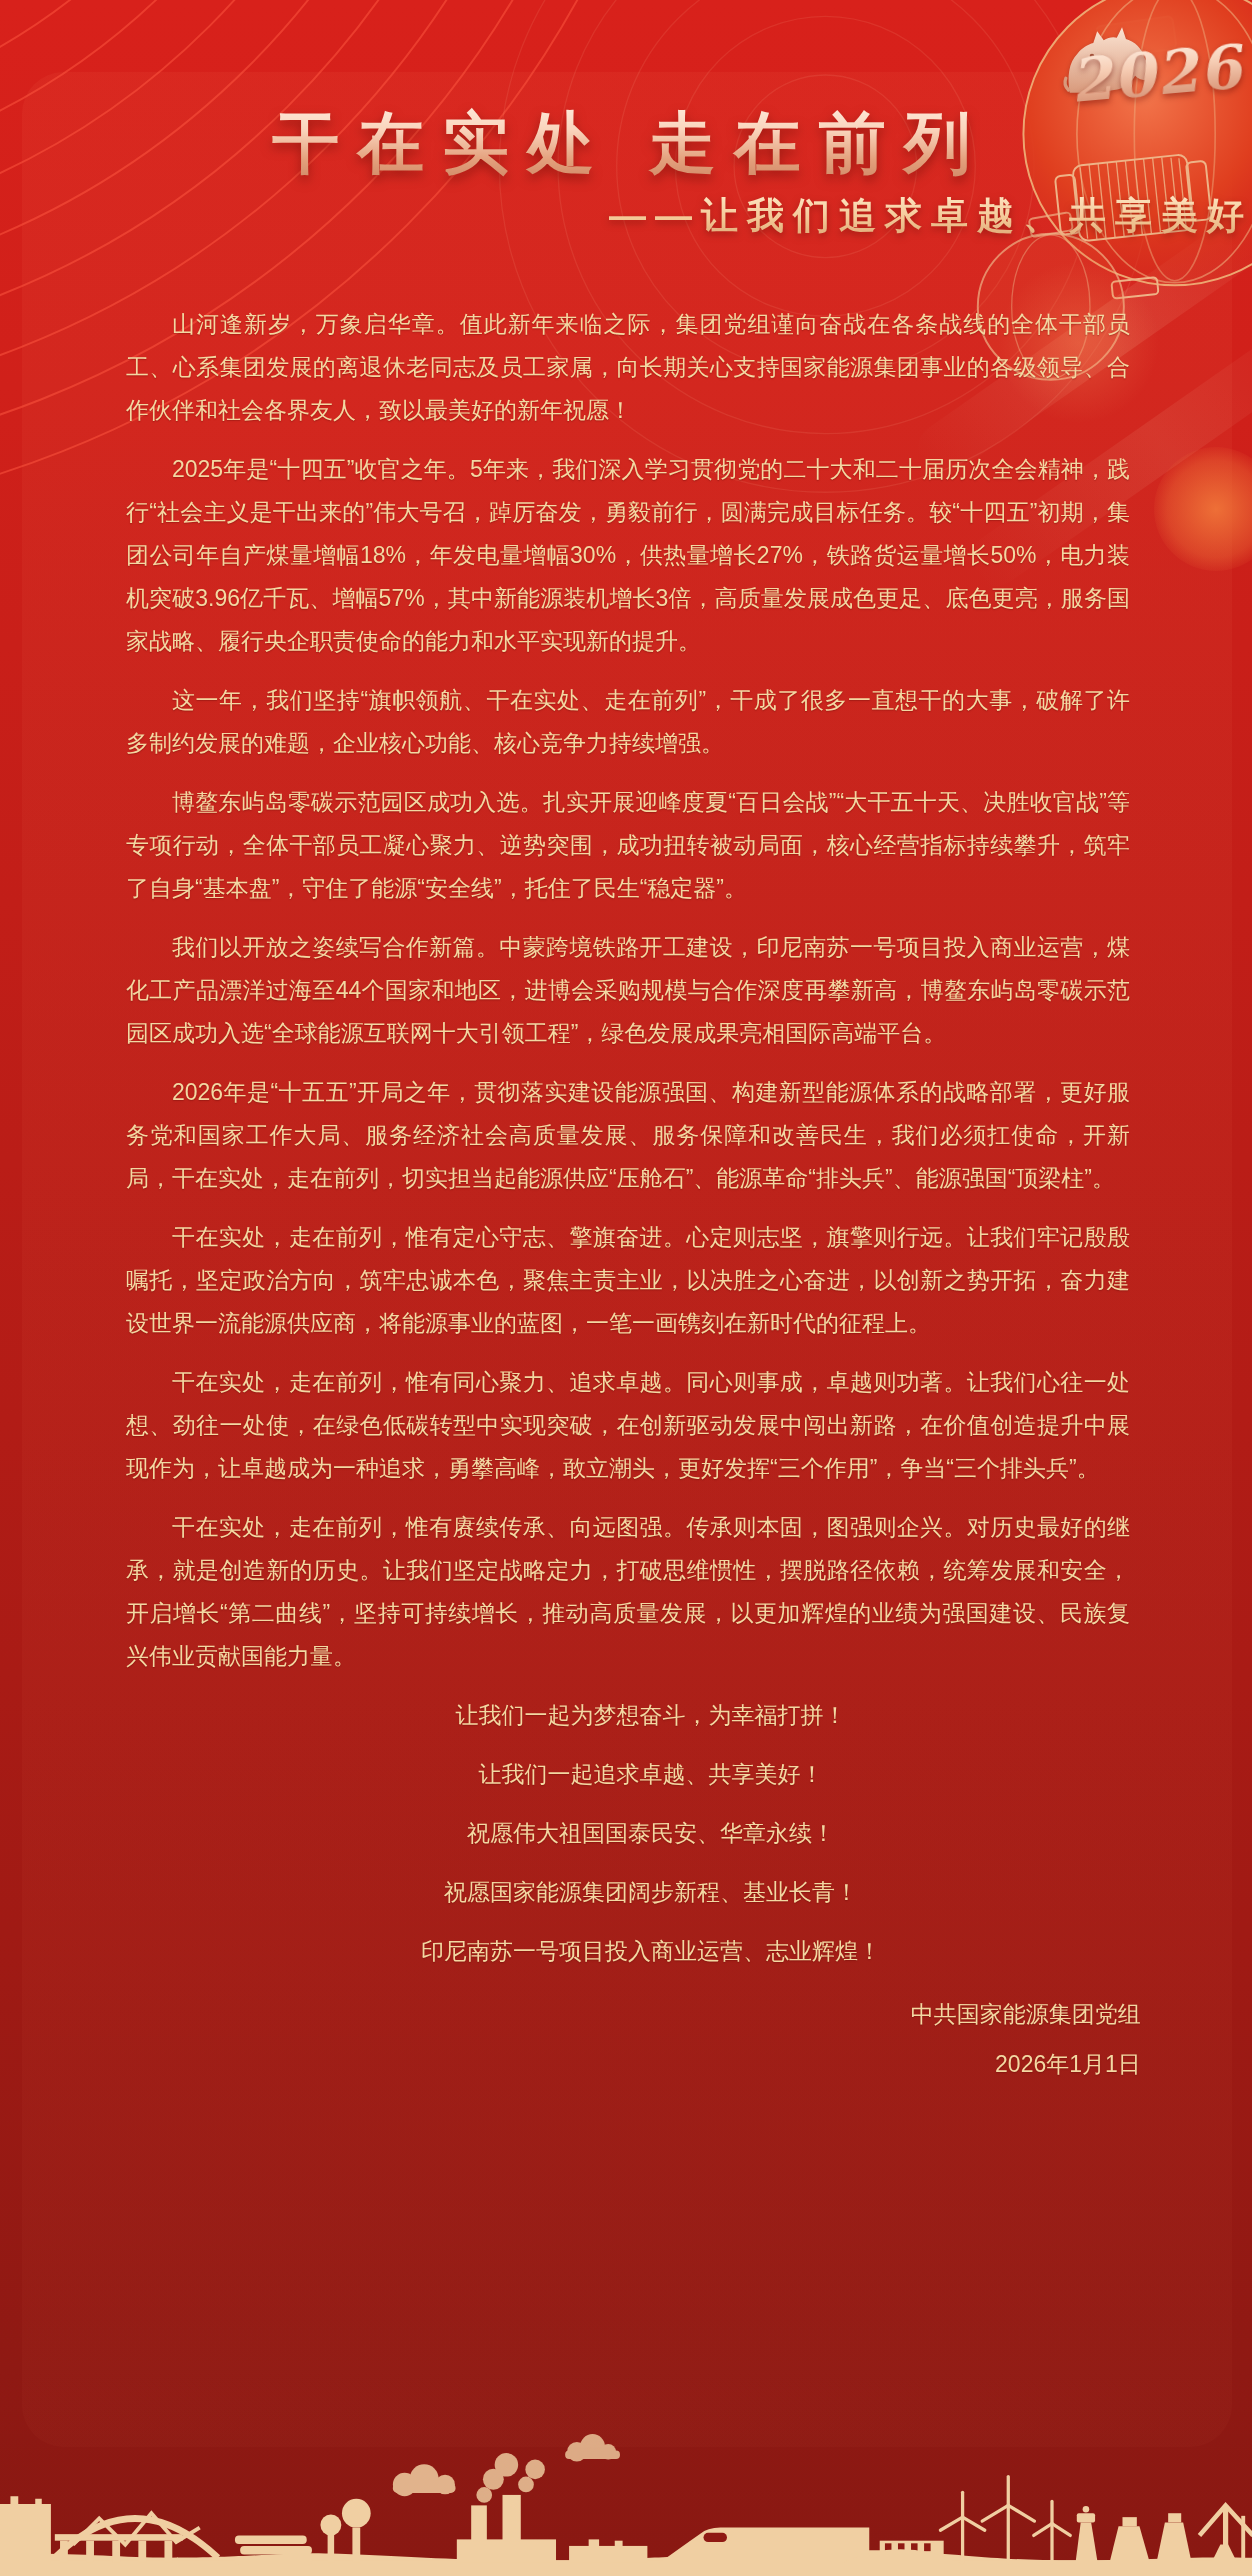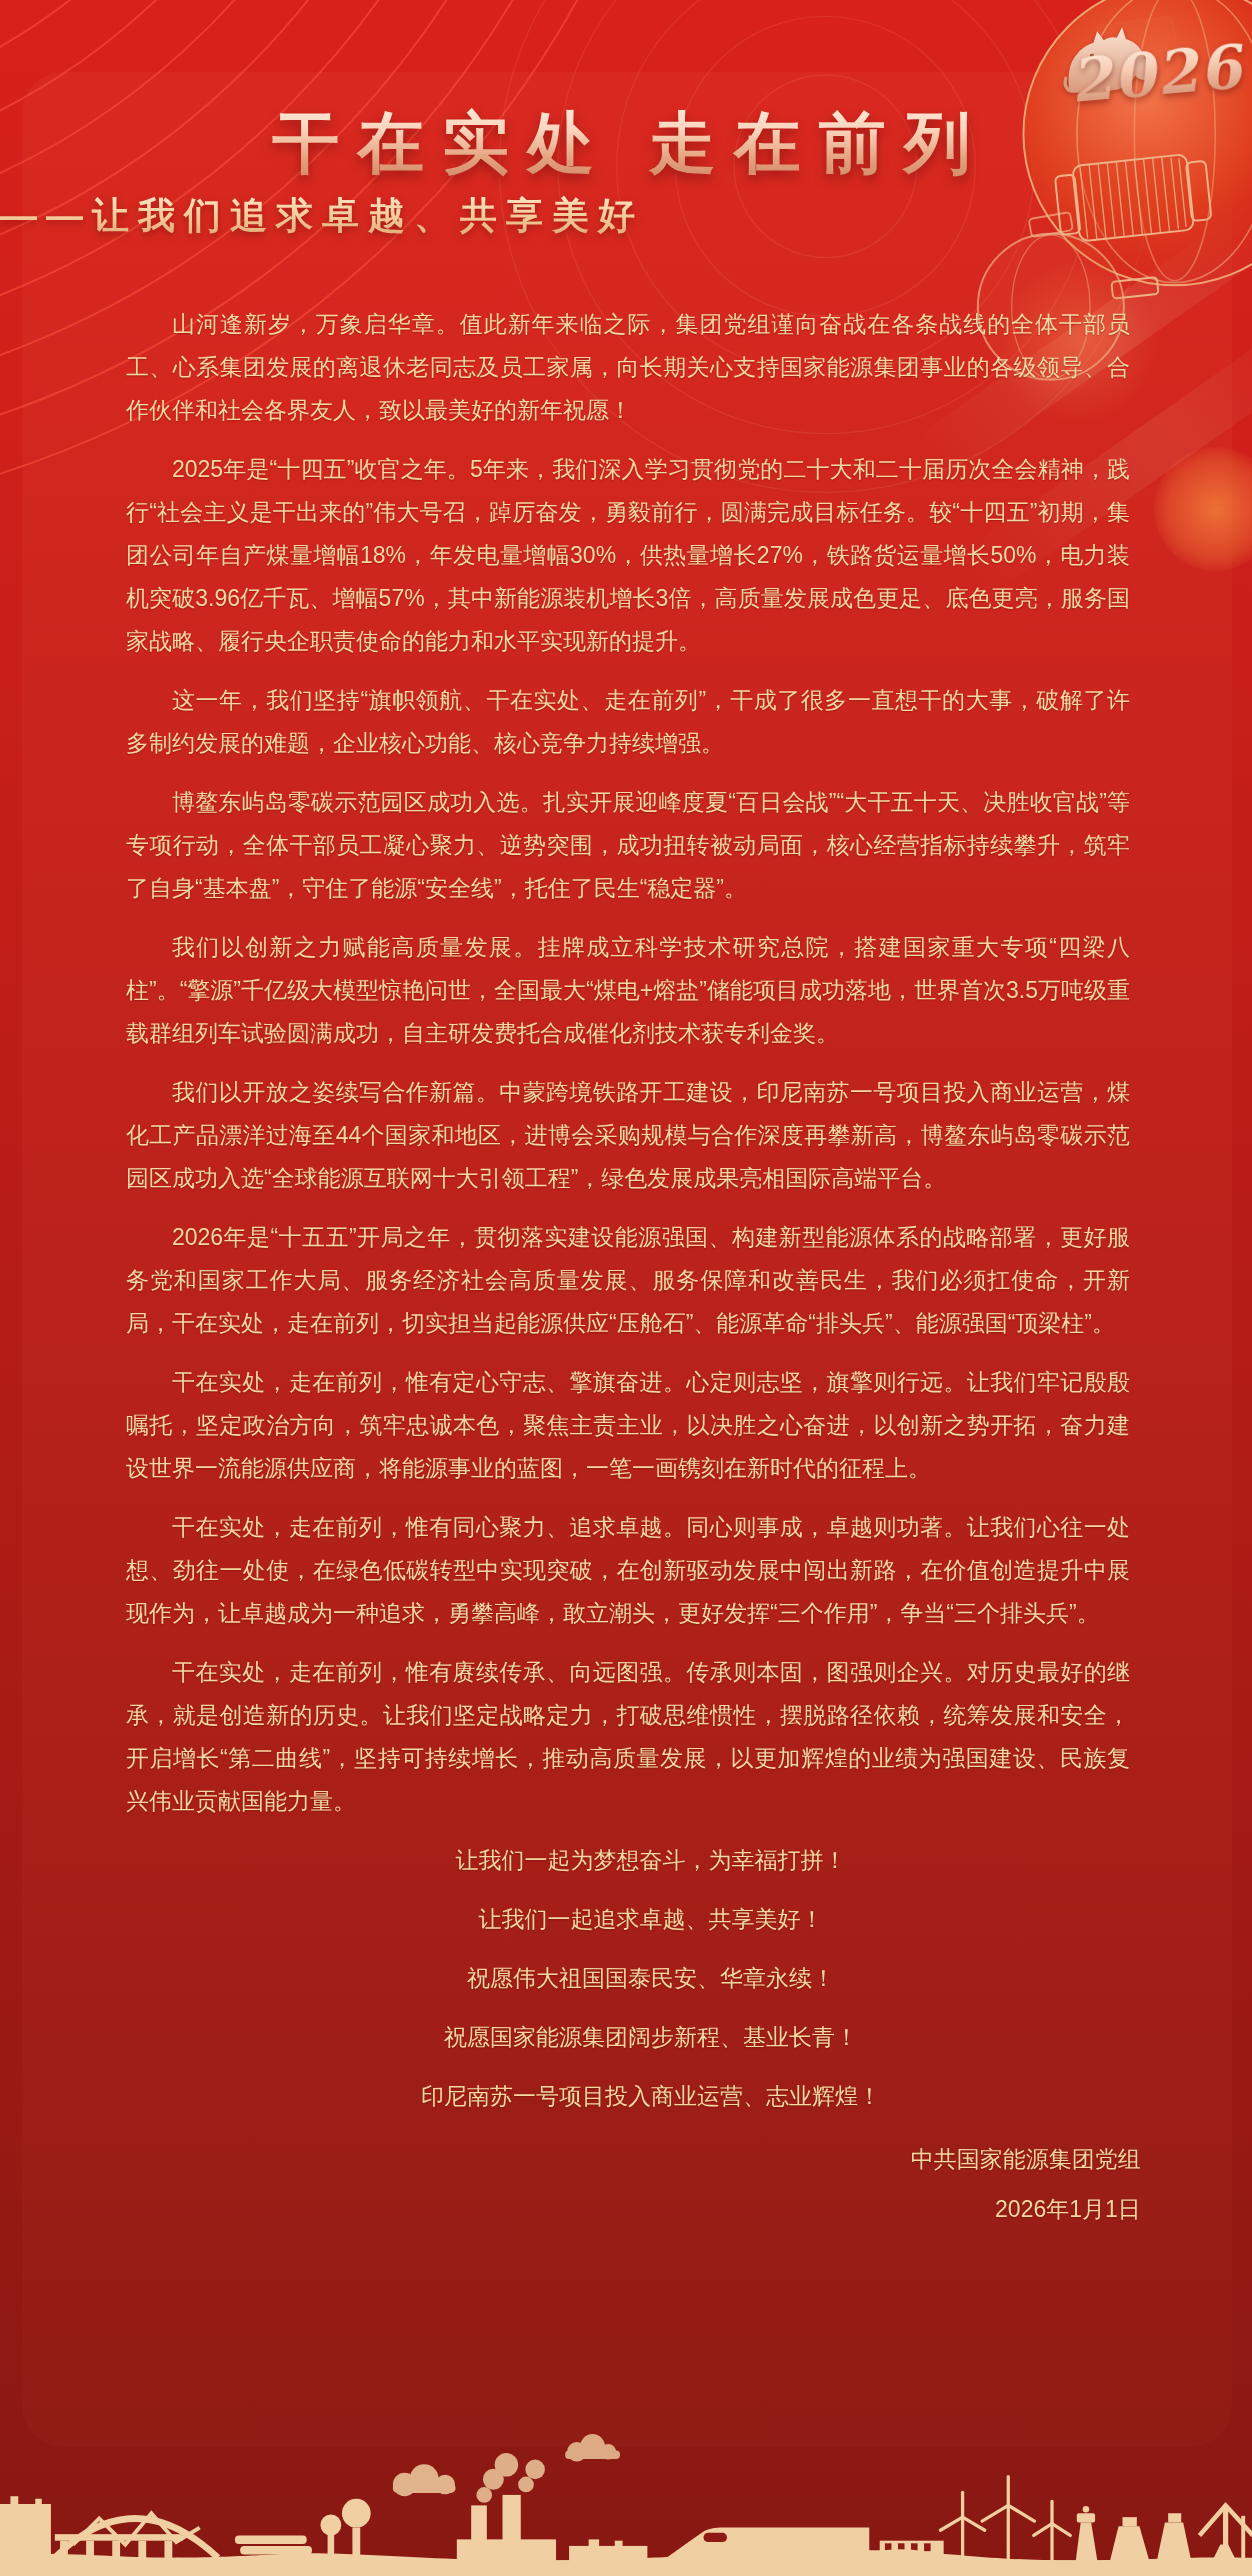--- a/index.html
+++ b/index.html
@@ -40,21 +40,21 @@
   .horse-svg{position:absolute;left:1058px;top:22px;filter:drop-shadow(0 2.6px 2.6px rgba(110,15,8,.4));}
   
   .title{
     position:absolute;left:4px;top:98px;width:100%;text-align:center;
     font-size:67px;font-weight:900;letter-spacing:18px;white-space:nowrap;
     background:linear-gradient(180deg,#fff0e2 0%,#fad4bc 35%,#e3a07c 68%,#c97f5e 100%);
     -webkit-background-clip:text;background-clip:text;color:transparent;
     filter:drop-shadow(0 5.9px 5.2px rgba(110,15,8,.55));
   }
   .subtitle{
-    position:absolute;left:0;top:191px;width:100%;text-align:left;
+    position:absolute;left:0;top:191px;width:100%;text-align:right;
     font-size:37px;font-weight:900;letter-spacing:9px;white-space:nowrap;
     background:linear-gradient(180deg,#ffe9c8 0%,#f3c896 55%,#dba270 100%);
     -webkit-background-clip:text;background-clip:text;color:transparent;
     filter:drop-shadow(0 3.9px 3.9px rgba(110,15,8,.5));
   }
   
   .letter{
     position:absolute;left:110px;top:287px;width:1036px;
     color:#f3d8a2;font-size:23px;line-height:43px;text-align:justify;
     text-shadow:0 1.3px 1.3px rgba(90,10,5,.35);
@@ -164,21 +164,20 @@
   <div class="glow orange"></div>
 
   <div class="title">干在实处 走在前列</div>
   <div class="subtitle">——让我们追求卓越、共享美好</div>
 
   <div class="letter">
     <p>山河逢新岁，万象启华章。值此新年来临之际，集团党组谨向奋战在各条战线的全体干部员工、心系集团发展的离退休老同志及员工家属，向长期关心支持国家能源集团事业的各级领导、合作伙伴和社会各界友人，致以最美好的新年祝愿！</p>
     <p>2025年是“十四五”收官之年。5年来，我们深入学习贯彻党的二十大和二十届历次全会精神，践行“社会主义是干出来的”伟大号召，踔厉奋发，勇毅前行，圆满完成目标任务。较“十四五”初期，集团公司年自产煤量增幅18%，年发电量增幅30%，供热量增长27%，铁路货运量增长50%，电力装机突破3.96亿千瓦、增幅57%，其中新能源装机增长3倍，高质量发展成色更足、底色更亮，服务国家战略、履行央企职责使命的能力和水平实现新的提升。</p>
     <p>这一年，我们坚持“旗帜领航、干在实处、走在前列”，干成了很多一直想干的大事，破解了许多制约发展的难题，企业核心功能、核心竞争力持续增强。</p>
     <p>博鳌东屿岛零碳示范园区成功入选。扎实开展迎峰度夏“百日会战”“大干五十天、决胜收官战”等专项行动，全体干部员工凝心聚力、逆势突围，成功扭转被动局面，核心经营指标持续攀升，筑牢了自身“基本盘”，守住了能源“安全线”，托住了民生“稳定器”。</p>
-    <p>我们以创新之力赋能高质量发展。挂牌成立科学技术研究总院，搭建国家重大专项“四梁八柱”。“擎源”千亿级大模型惊艳问世，全国最大“煤电+熔盐”储能项目成功落地，世界首次3.5万吨级重载群组列车试验圆满成功，自主研发费托合成催化剂技术获专利金奖。</p>
     <p>我们以开放之姿续写合作新篇。中蒙跨境铁路开工建设，印尼南苏一号项目投入商业运营，煤化工产品漂洋过海至44个国家和地区，进博会采购规模与合作深度再攀新高，博鳌东屿岛零碳示范园区成功入选“全球能源互联网十大引领工程”，绿色发展成果亮相国际高端平台。</p>
     <p>2026年是“十五五”开局之年，贯彻落实建设能源强国、构建新型能源体系的战略部署，更好服务党和国家工作大局、服务经济社会高质量发展、服务保障和改善民生，我们必须扛使命，开新局，干在实处，走在前列，切实担当起能源供应“压舱石”、能源革命“排头兵”、能源强国“顶梁柱”。</p>
     <p>干在实处，走在前列，惟有定心守志、擎旗奋进。心定则志坚，旗擎则行远。让我们牢记殷殷嘱托，坚定政治方向，筑牢忠诚本色，聚焦主责主业，以决胜之心奋进，以创新之势开拓，奋力建设世界一流能源供应商，将能源事业的蓝图，一笔一画镌刻在新时代的征程上。</p>
     <p>干在实处，走在前列，惟有同心聚力、追求卓越。同心则事成，卓越则功著。让我们心往一处想、劲往一处使，在绿色低碳转型中实现突破，在创新驱动发展中闯出新路，在价值创造提升中展现作为，让卓越成为一种追求，勇攀高峰，敢立潮头，更好发挥“三个作用”，争当“三个排头兵”。</p>
     <p>干在实处，走在前列，惟有赓续传承、向远图强。传承则本固，图强则企兴。对历史最好的继承，就是创造新的历史。让我们坚定战略定力，打破思维惯性，摆脱路径依赖，统筹发展和安全，开启增长“第二曲线”，坚持可持续增长，推动高质量发展，以更加辉煌的业绩为强国建设、民族复兴伟业贡献国能力量。</p>
     <p class="wish">让我们一起为梦想奋斗，为幸福打拼！</p>
     <p class="wish">让我们一起追求卓越、共享美好！</p>
     <p class="wish">祝愿伟大祖国国泰民安、华章永续！</p>
     <p class="wish">祝愿国家能源集团阔步新程、基业长青！</p>
     <p class="wish">印尼南苏一号项目投入商业运营、志业辉煌！</p>

